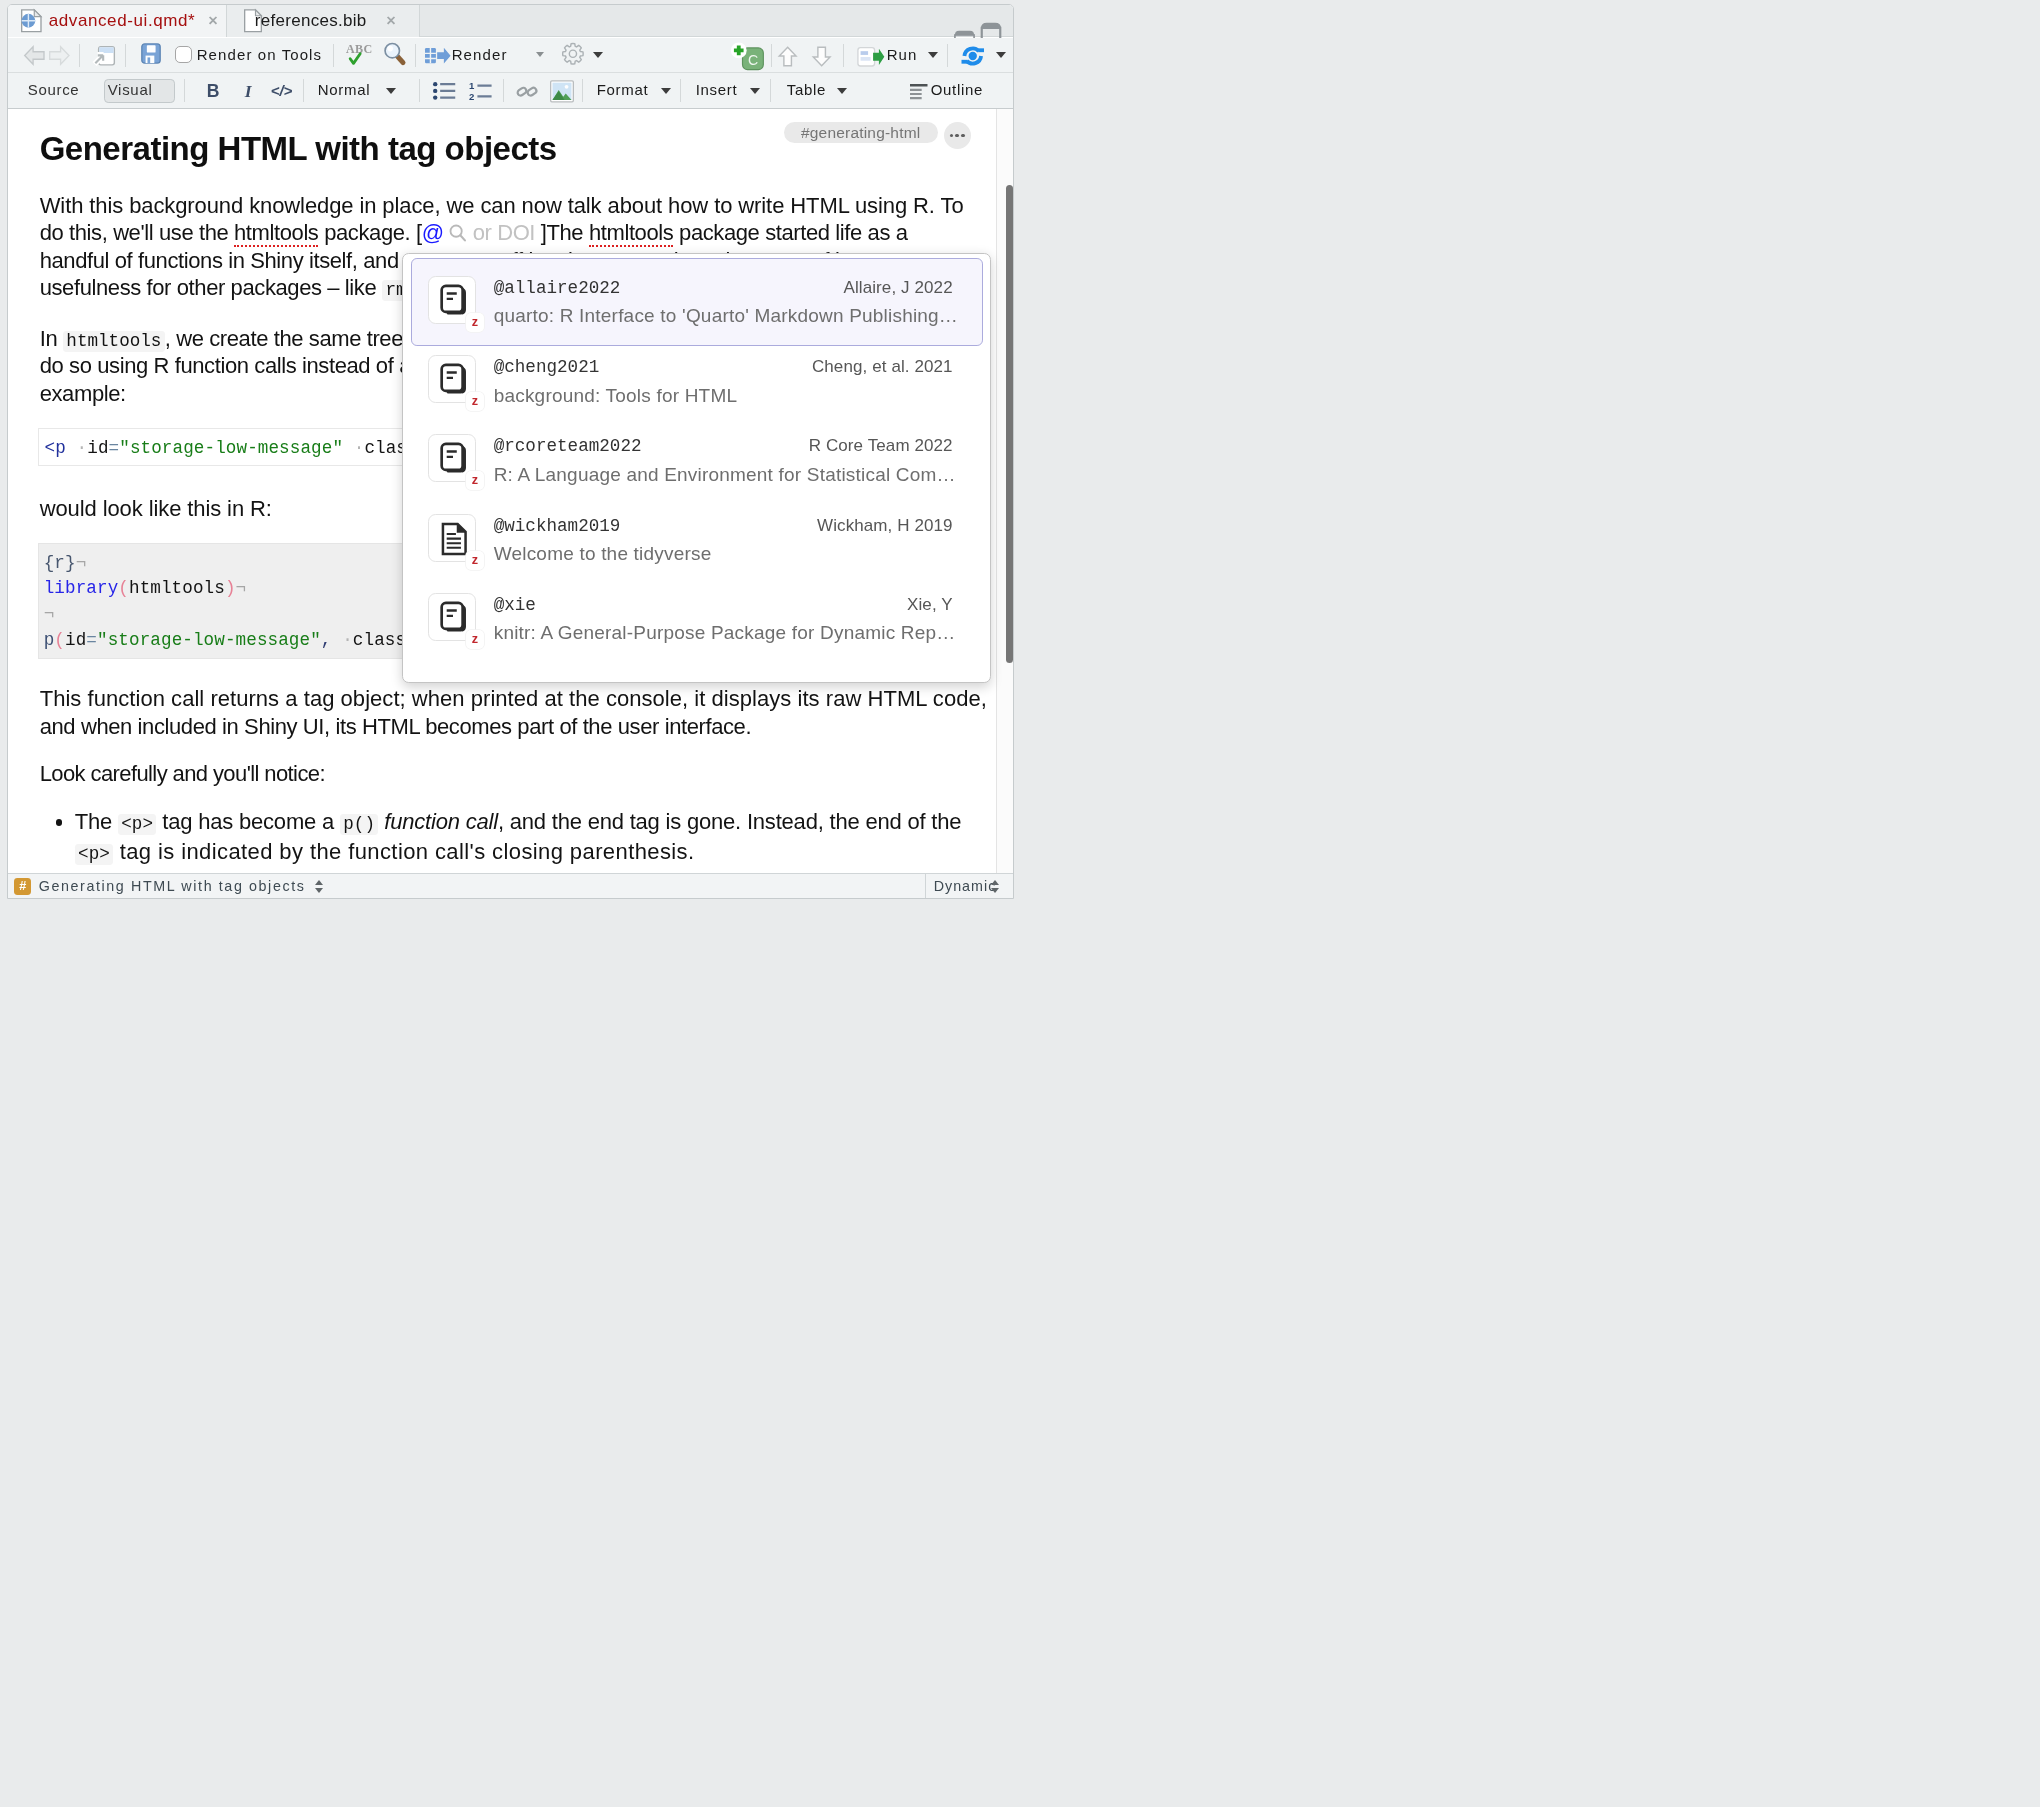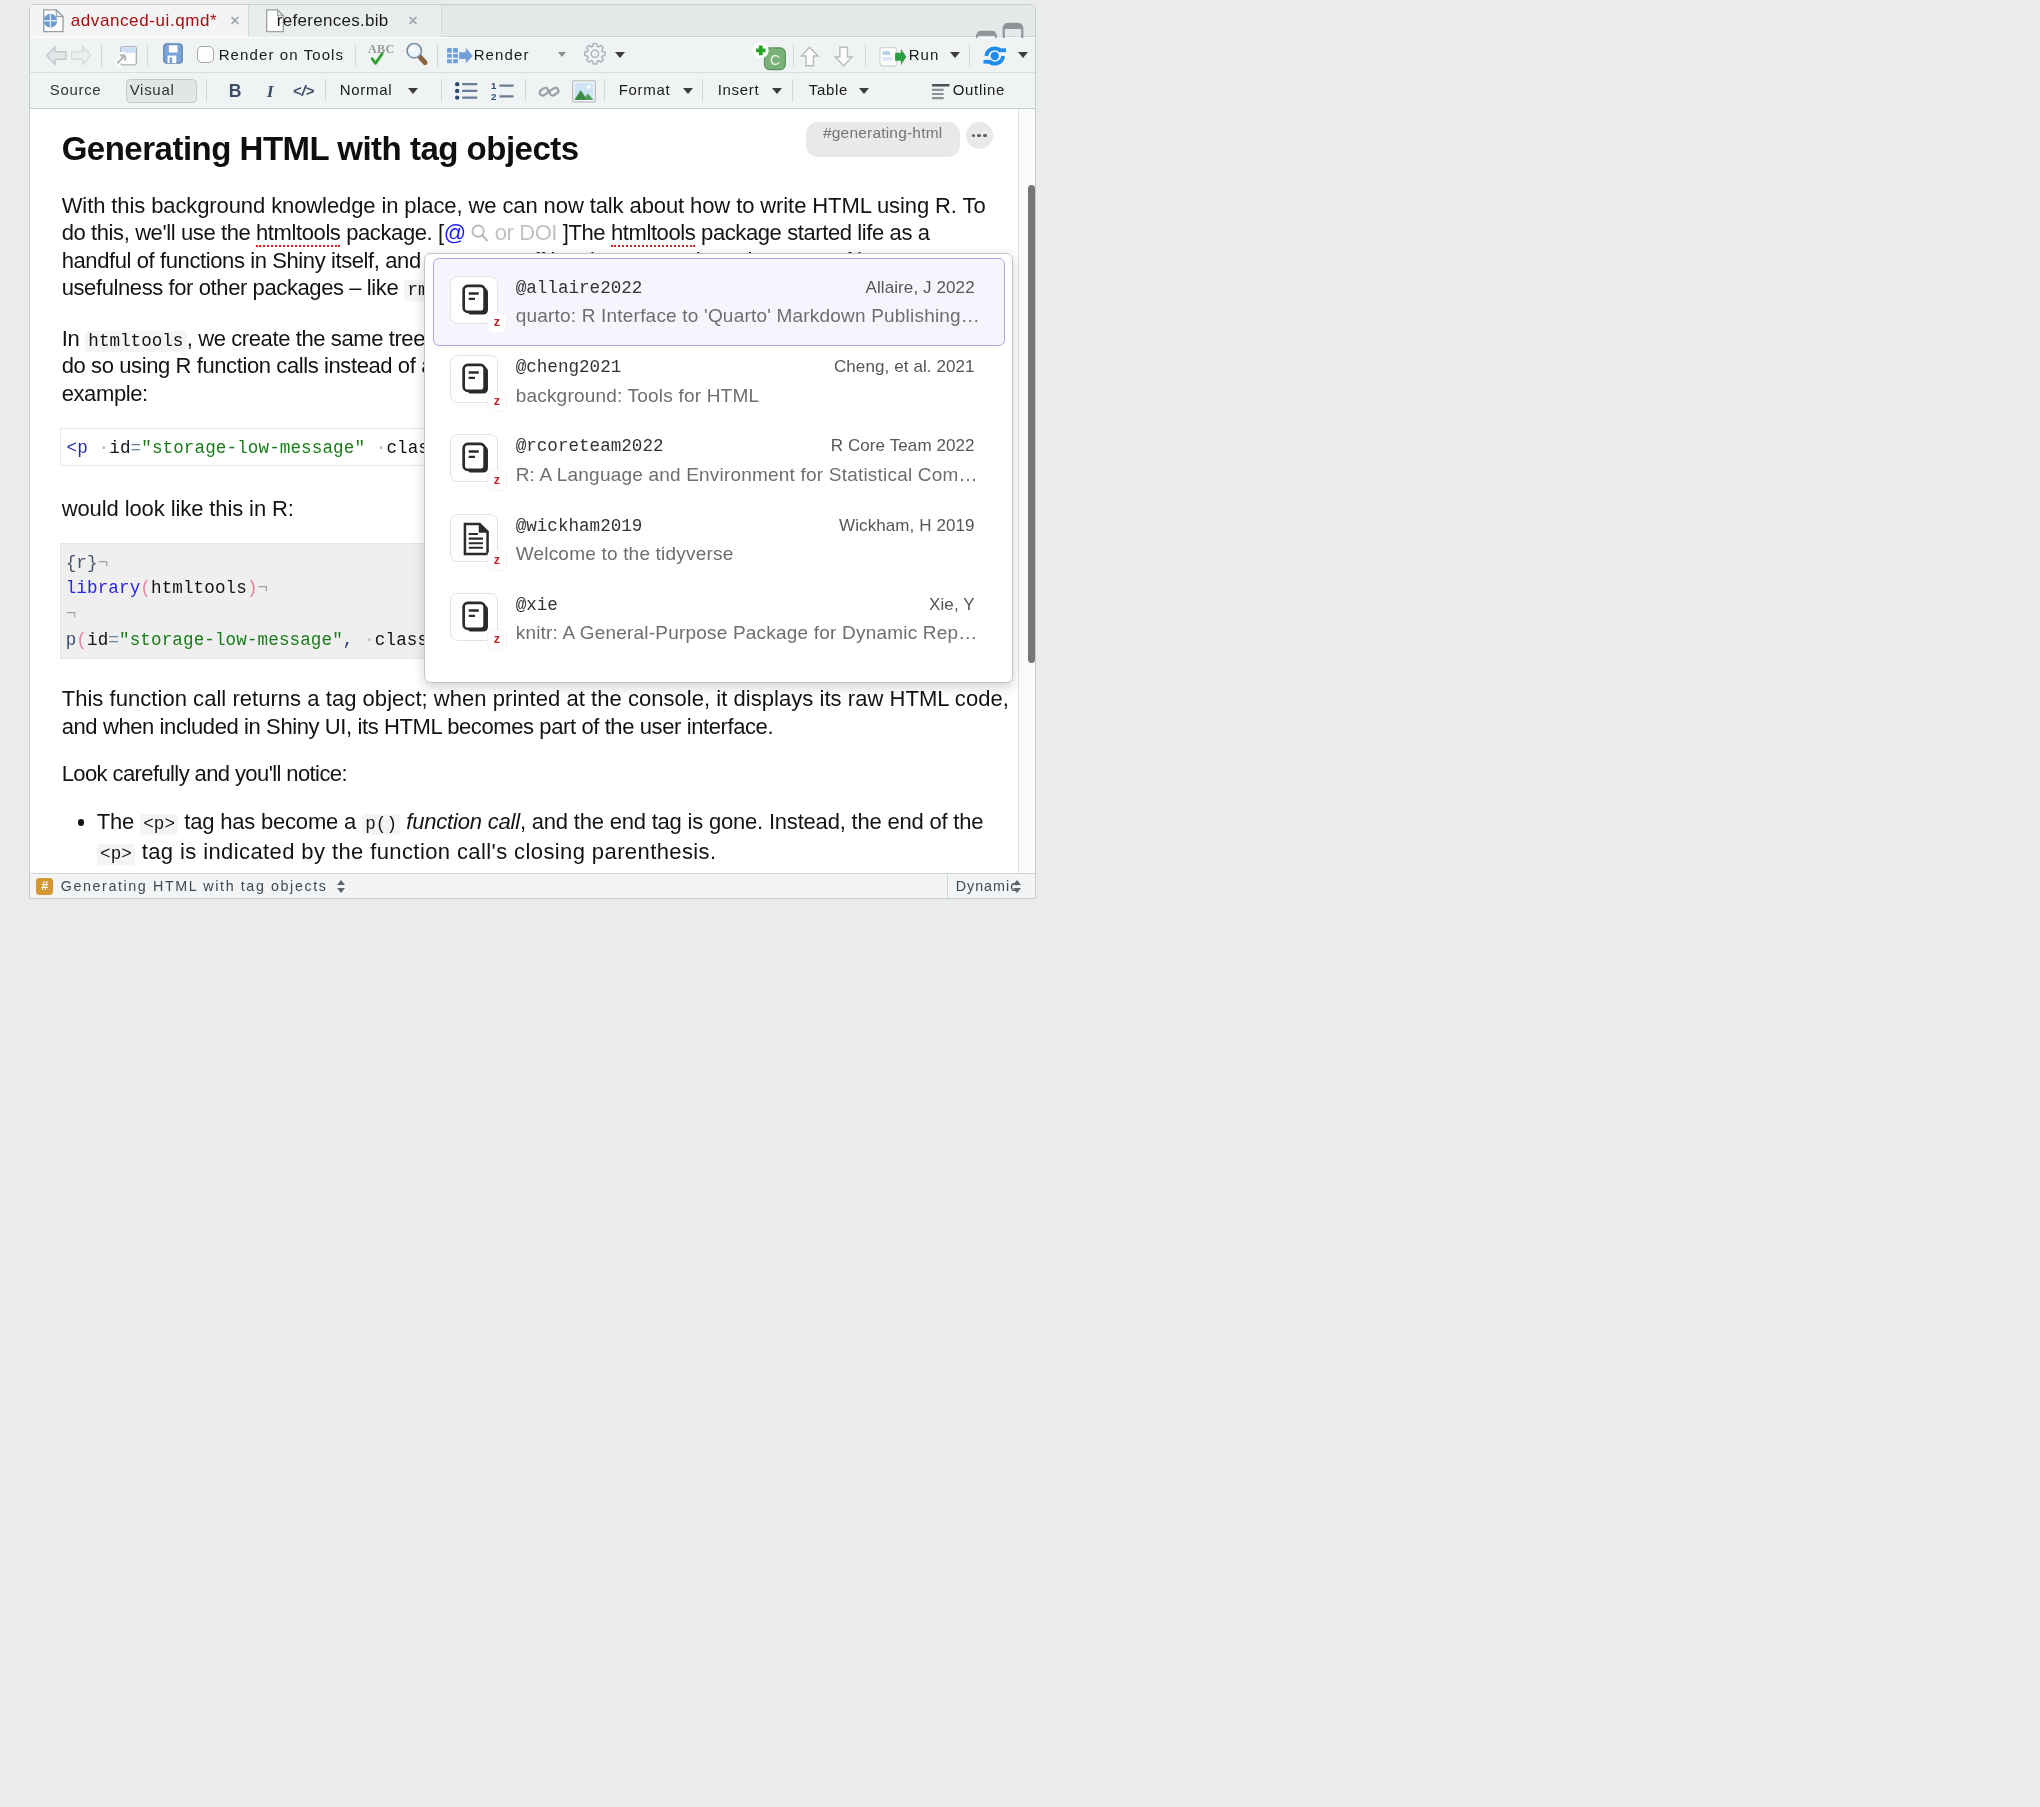--- a/index.html
+++ b/index.html
@@ -1,20 +1,20 @@
 <!DOCTYPE html>
 <html style="font-size:13.4px"><head>
 <meta charset="utf-8">
 <style>
   * { margin:0; padding:0; box-sizing:border-box; }
   html,body { width:1020px; height:904px; background:#e9ebec; overflow:hidden;
     font-family:"Liberation Sans", sans-serif; }
   svg { position:absolute; overflow:visible; }
   #panel { position:absolute; left:6.7px; top:4.2px; width:1007px; height:895px;
-    background:#fff; border:0.8px solid #c6cbcd; border-radius:5px 5px 0 0; overflow:hidden;margin-left:22px; }
+    background:#fff; border:0.8px solid #c6cbcd; border-radius:5px 5px 0 0; overflow:hidden; }
   
   #tabbar { position:absolute; left:0; top:0; width:1005px; height:32px;
     background:#e5e8e9; border-bottom:0.8px solid #d2d7d8; }
   .tab { position:absolute; top:0; height:32px; }
   #tab1 { left:0; width:219px; background:#f2f4f5; border-right:0.8px solid #d2d7d8; }
   #tab2 { left:219px; width:193px; background:#eaedee; border-right:0.8px solid #d2d7d8; }
   .tabtext { position:absolute; top:5.9px; font-size:17px; letter-spacing:0.2px; }
   .tabx { position:absolute; top:7.6px; font-size:12.6px; color:#a2a7a9; font-weight:bold; }
   
   #toolbar1 { position:absolute; left:0; top:33px; width:1005px; height:35px;
@@ -44,21 +44,21 @@
   .t-tag { color:#20309c; } .t-str { color:#187d18; } .t-eq { color:#6a85a0; }
   .t-par { color:#e78296; } .t-kw { color:#2725e8; } .t-hdr { color:#47566e; }
   .t-ret { color:#a6a6a6; } .t-com { color:#303d72; } .t-fn { color:#3c4f73; }
   .t-dot { color:#b5b5b5; }
   
   #sbtrack { position:absolute; left:988px; top:104px; width:17.6px; height:764px;
     background:#fbfbfb; border-left:0.8px solid #e4e4e4; }
   #sbthumb { position:absolute; left:9.2px; top:76px; width:7.6px; height:478px;
     background:#767676; border-radius:4.2px; }
   
-  #pill { position:absolute; left:776px; top:117px; width:154px; height:35px;
+  #pill { position:absolute; left:776px; top:117px; width:154px; height:21px;
     background:#e9e9e9; border-radius:11.7px; color:#757575; font-size:15.5px;
     text-align:center; line-height:22px; letter-spacing:0.2px; }
   #dots { position:absolute; left:936px; top:117px; width:27px; height:27px;
     background:#e9e9e9; border-radius:13.4px; }
   .dot3 { position:absolute; top:11.7px; width:3.4px; height:3.4px; border-radius:1.7px; background:#5f5f5f; }
   
   #popup { position:absolute; left:394px; top:248px; width:589px; height:430px;
     background:#fff; border:0.8px solid #c4c4c4; border-radius:6.7px;
     box-shadow:0 3.4px 11.7px rgba(0,0,0,0.18); }
   #selbox { position:absolute; left:8.4px; top:4.2px; width:572px; height:88px;

